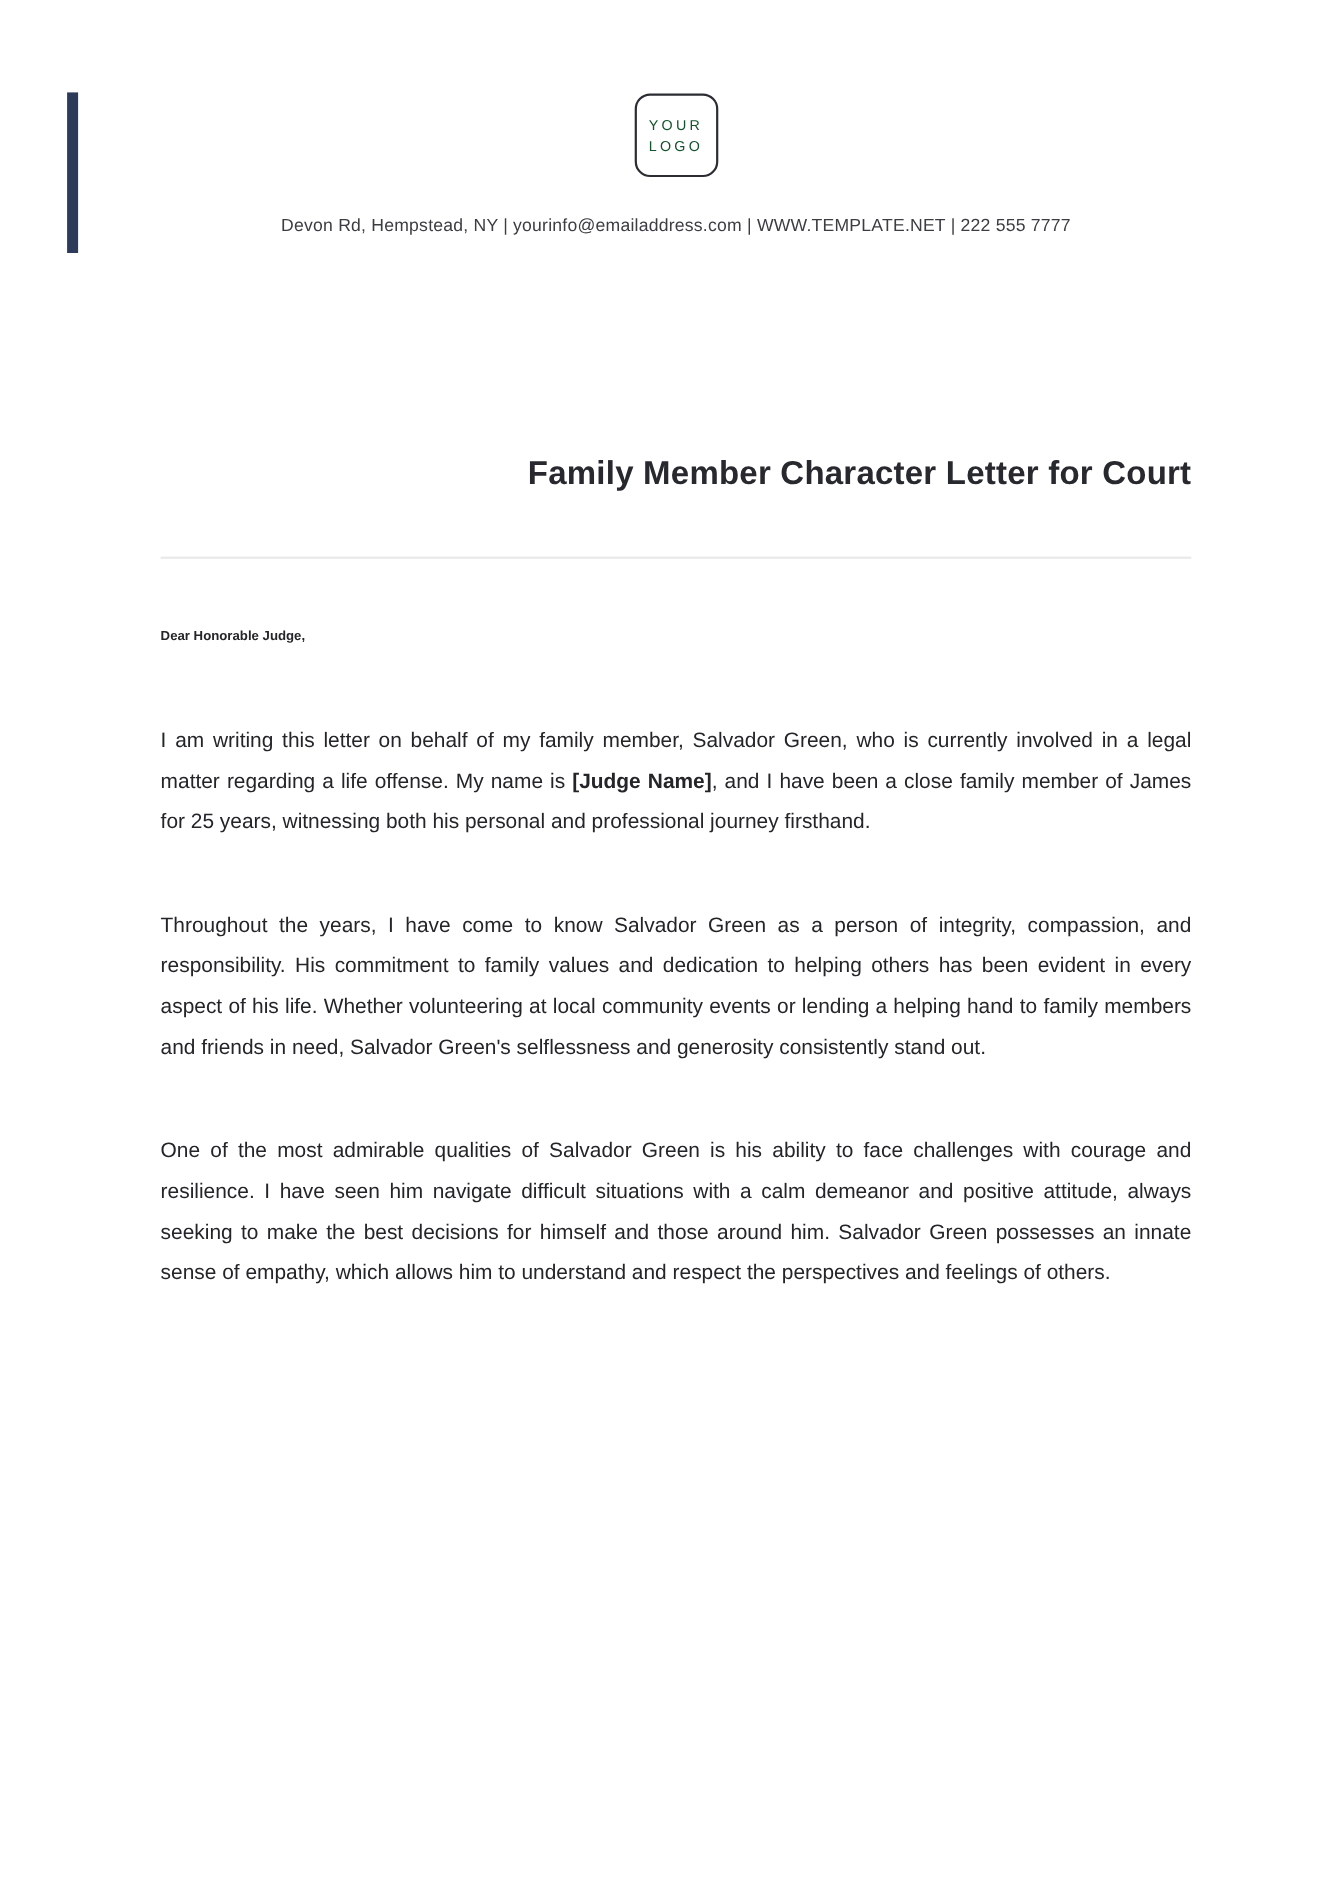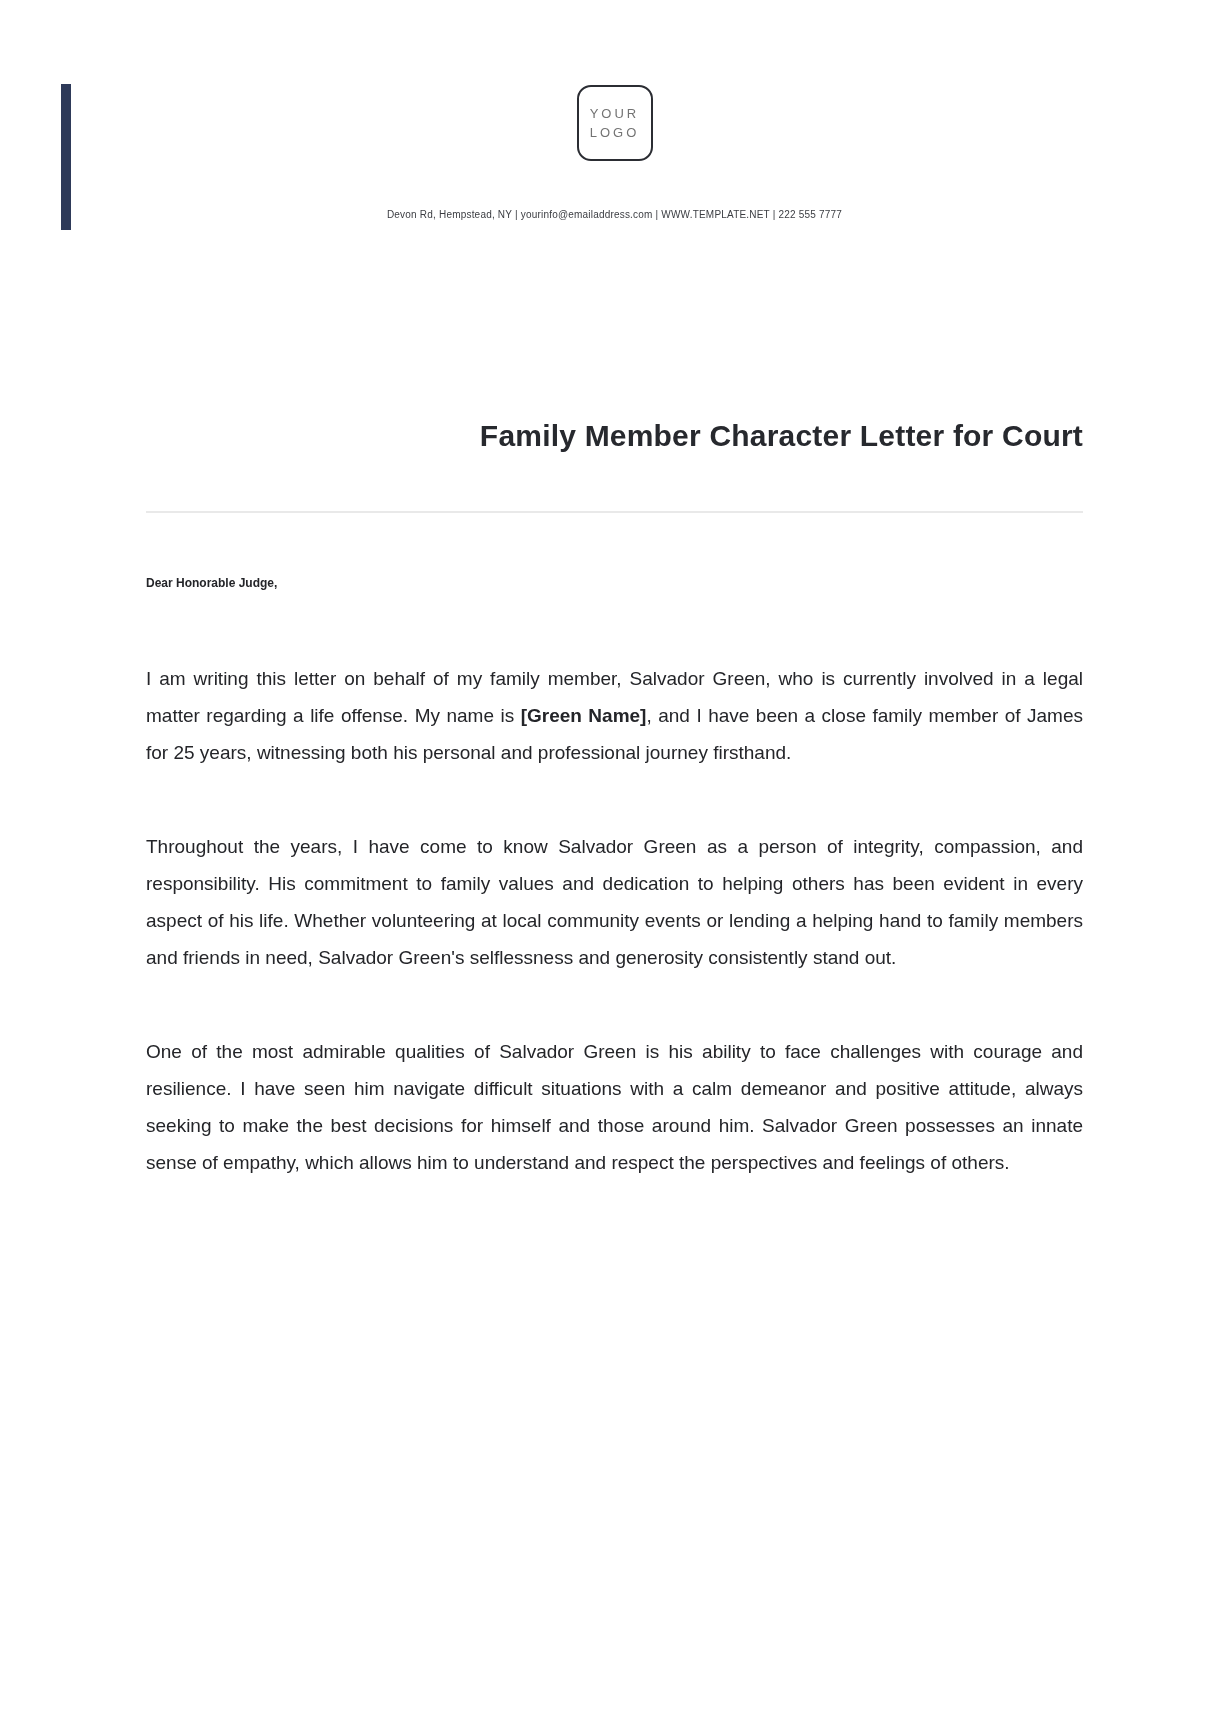--- a/index.html
+++ b/index.html
@@ -30,27 +30,27 @@
     margin:85px auto 0;
     width:76px;height:76px;
     border:2.5px solid #2b2d33;
     border-radius:14px;
     display:flex;align-items:center;justify-content:center;
   }
   .logo-text{
     font-size:13px;line-height:19px;
     letter-spacing:3px;
     font-weight:500;
-    color:#737373;
+    color:#14532d;
     text-align:center;
     white-space:pre-line;
   }
   .contact-line{
-    margin-top:48px;
-    font-size:10px;
+    margin-top:36px;
+    font-size:16px;
     color:#3b3d42;
     letter-spacing:0.2px;
   }
   .page-title{
     margin-top:193px;
     font-size:30px;
     line-height:46px;
     font-weight:700;
     color:var(--heading);
     text-align:right;
@@ -96,19 +96,19 @@
     <div class="contact-line">Devon Rd, Hempstead, NY | yourinfo@emailaddress.com | WWW.TEMPLATE.NET | 222 555 7777</div>
   </div>
 
   <h1 class="page-title">Family Member Character Letter for Court</h1>
 
   <div class="divider"></div>
 
 
   <div class="salutation">Dear Honorable Judge,</div>
 
-  <p class="body-par first"><span>I am writing this letter on behalf of my family member, Salvador Green, who is currently involved in a legal matter regarding a life offense. My name is </span><strong>[Green Name]</strong><span>, and I have been a close family member of James for 25 years, witnessing both his personal and professional journey firsthand.</span></p>
+  <p class="body-par first"><span>I am writing this letter on behalf of my family member, Salvador Green, who is currently involved in a legal matter regarding a life offense. My name is </span><strong>[Judge Name]</strong><span>, and I have been a close family member of James for 25 years, witnessing both his personal and professional journey firsthand.</span></p>
 
   <p class="body-par">Throughout the years, I have come to know Salvador Green as a person of integrity, compassion, and responsibility. His commitment to family values and dedication to helping others has been evident in every aspect of his life. Whether volunteering at local community events or lending a helping hand to family members and friends in need, Salvador Green's selflessness and generosity consistently stand out.</p>
 
   <p class="body-par">One of the most admirable qualities of Salvador Green is his ability to face challenges with courage and resilience. I have seen him navigate difficult situations with a calm demeanor and positive attitude, always seeking to make the best decisions for himself and those around him. Salvador Green possesses an innate sense of empathy, which allows him to understand and respect the perspectives and feelings of others.</p>
 
 </div>
 
 </body></html>

